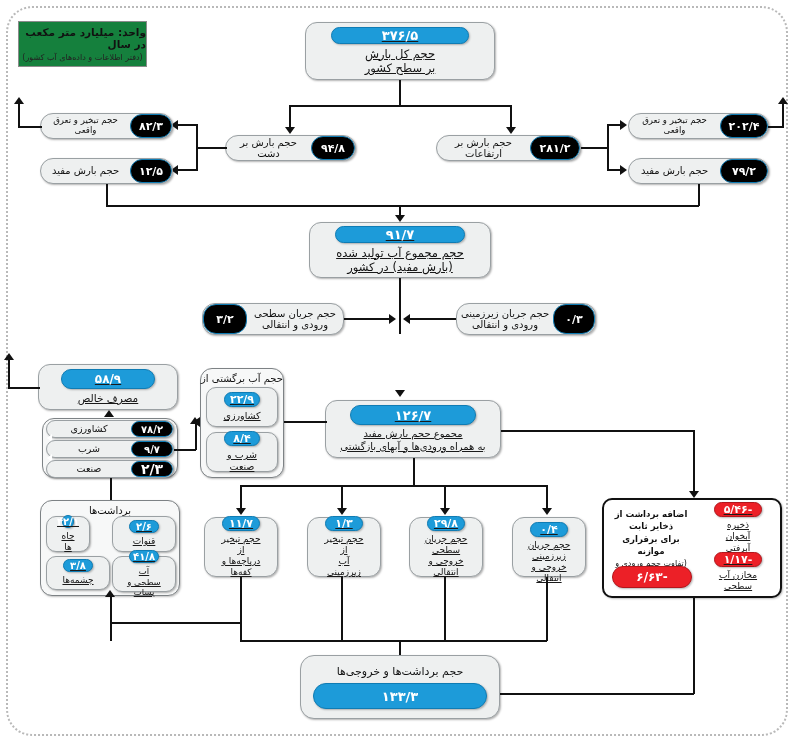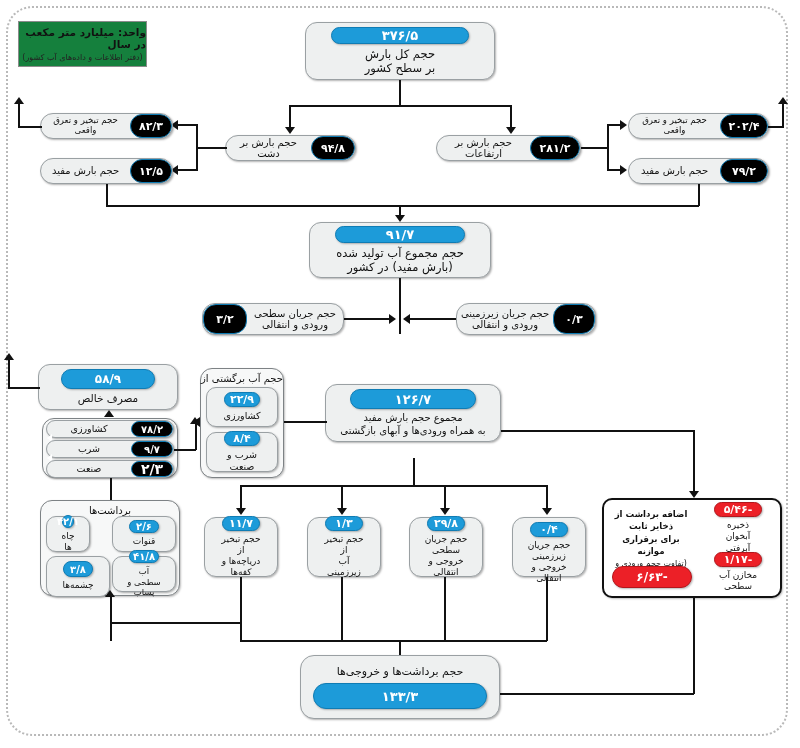--- a/index.html
+++ b/index.html
@@ -47,21 +47,21 @@
     white-space:nowrap;
   }
   .pill.red{background:#ec2027;border-color:#b3161c;}
   .cap{
     color:#111;
     line-height:1.25;
     white-space:pre-line;
   }
 
   
-  .vnode{padding:4px 14px;gap:3px;}
+  .vnode{padding:4px 14px;gap:3px;text-decoration:underline;}
   .vnode .pill{width:86%;height:19px;font-size:11px;}
   .vnode .cap{font-size:10px;}
 
   
   .bignode .pill{height:24px;font-size:13px;}
   .bignode .cap{font-size:11.5px;}
 
   
   .hnode{
     position:absolute;box-sizing:border-box;
@@ -226,21 +226,21 @@
   <div class="hnode" style="left:456px;top:303px;width:140px;height:32px;">
     <div class="val" style="width:42px;">۰/۳</div>
     <div class="lbl">حجم جریان زیرزمینی
 ورودی و انتقالی</div>
   </div>
   <div class="ln lnh" style="left:408px;top:318px;width:48px;"></div>
   <div class="arw left" style="left:403px;top:314px;"></div>
 
   <div class="arw down" style="left:395px;top:390px;"></div>
 
-  <div class="node vnode bignode" style="left:325px;top:384px;width:176px;height:58px;justify-content:flex-end;">
+  <div class="node vnode bignode" style="left:325px;top:400px;width:176px;height:58px;justify-content:flex-end;">
     <div class="pill">۱۲۶/۷</div>
     <div class="cap" style="font-size:10px;">مجموع حجم بارش مفید
 به همراه ورودی‌ها و آبهای بازگشتی</div>
   </div>
 
   <div class="group" style="left:200px;top:368px;width:84px;height:110px;">
     <div class="group-title">حجم آب برگشتی از</div>
   </div>
   <div class="node vnode" style="left:206px;top:387px;width:72px;height:40px;border-radius:10px;">
     <div class="pill" style="height:17px;">۲۲/۹</div>
@@ -290,21 +290,21 @@
     <div class="group-title">برداشت‌ها</div>
   </div>
   <div class="node vnode" style="left:46px;top:516px;width:44px;height:36px;border-radius:10px;">
     <div class="pill" style="height:16px;font-size:10px;">۴۲/۱</div>
     <div class="cap" style="font-size:9px;">چاه ها</div>
   </div>
   <div class="node vnode" style="left:112px;top:516px;width:64px;height:36px;border-radius:10px;">
     <div class="pill" style="height:16px;font-size:10px;">۲/۶</div>
     <div class="cap" style="font-size:9px;">قنوات</div>
   </div>
-  <div class="node vnode" style="left:46px;top:556px;width:64px;height:41px;border-radius:10px;">
+  <div class="node vnode" style="left:46px;top:556px;width:64px;height:34px;border-radius:10px;">
     <div class="pill" style="height:16px;font-size:10px;">۳/۸</div>
     <div class="cap" style="font-size:9px;">چشمه‌ها</div>
   </div>
   <div class="node vnode" style="left:112px;top:556px;width:64px;height:36px;border-radius:10px;">
     <div class="pill" style="height:16px;font-size:10px;">۴۱/۸</div>
     <div class="cap" style="font-size:8.5px;">آب سطحی و پساب</div>
   </div>
 
   <div class="ln lnv" style="left:110px;top:478px;height:22px;"></div>
 

